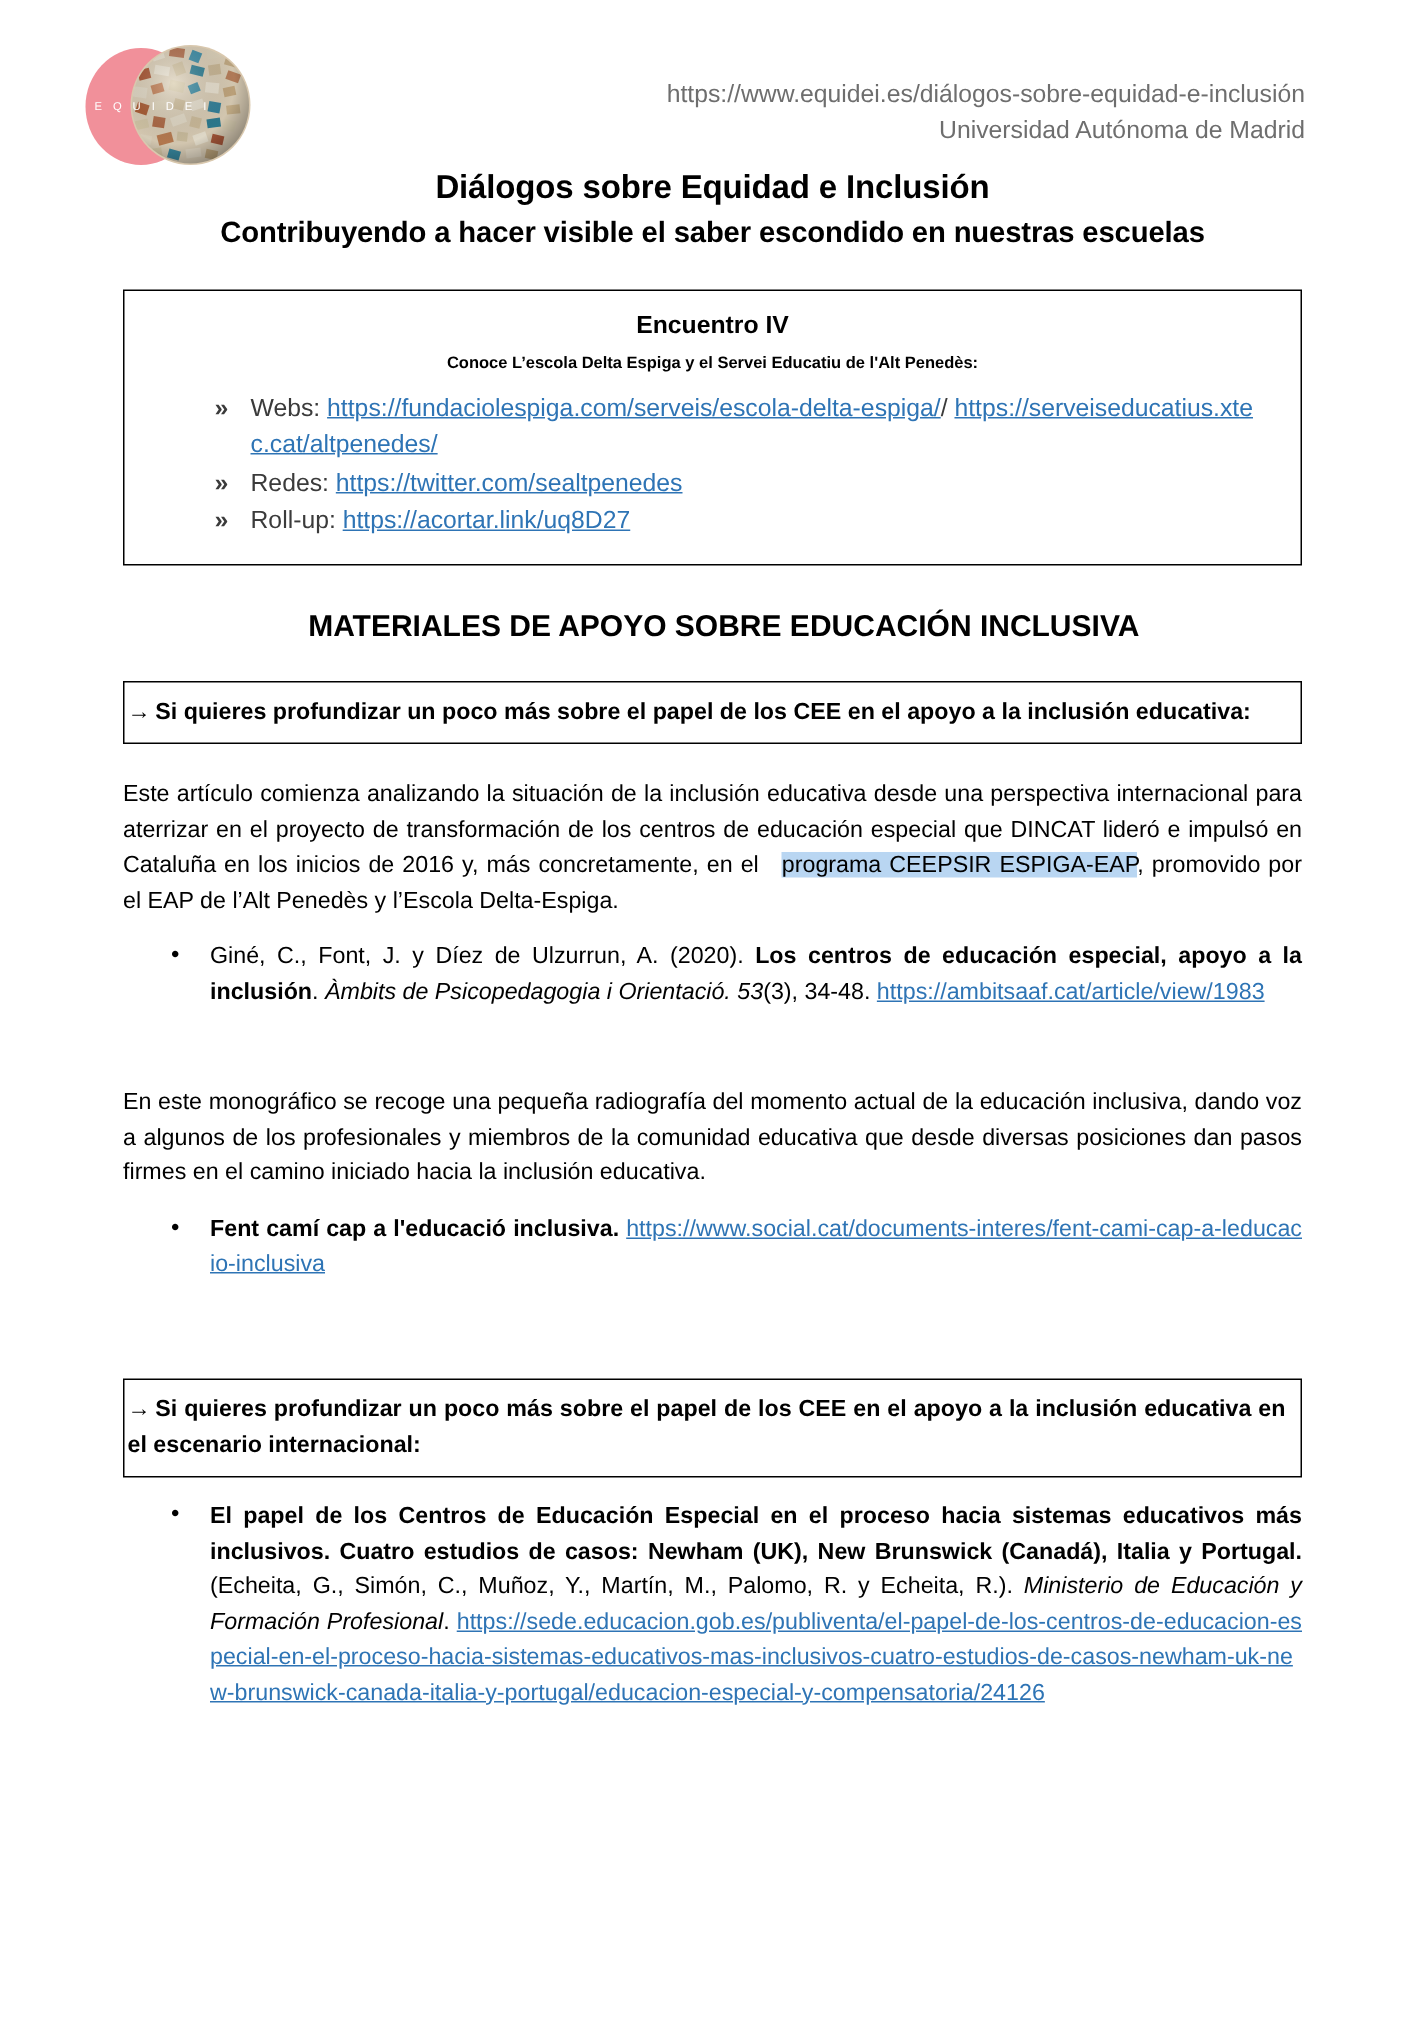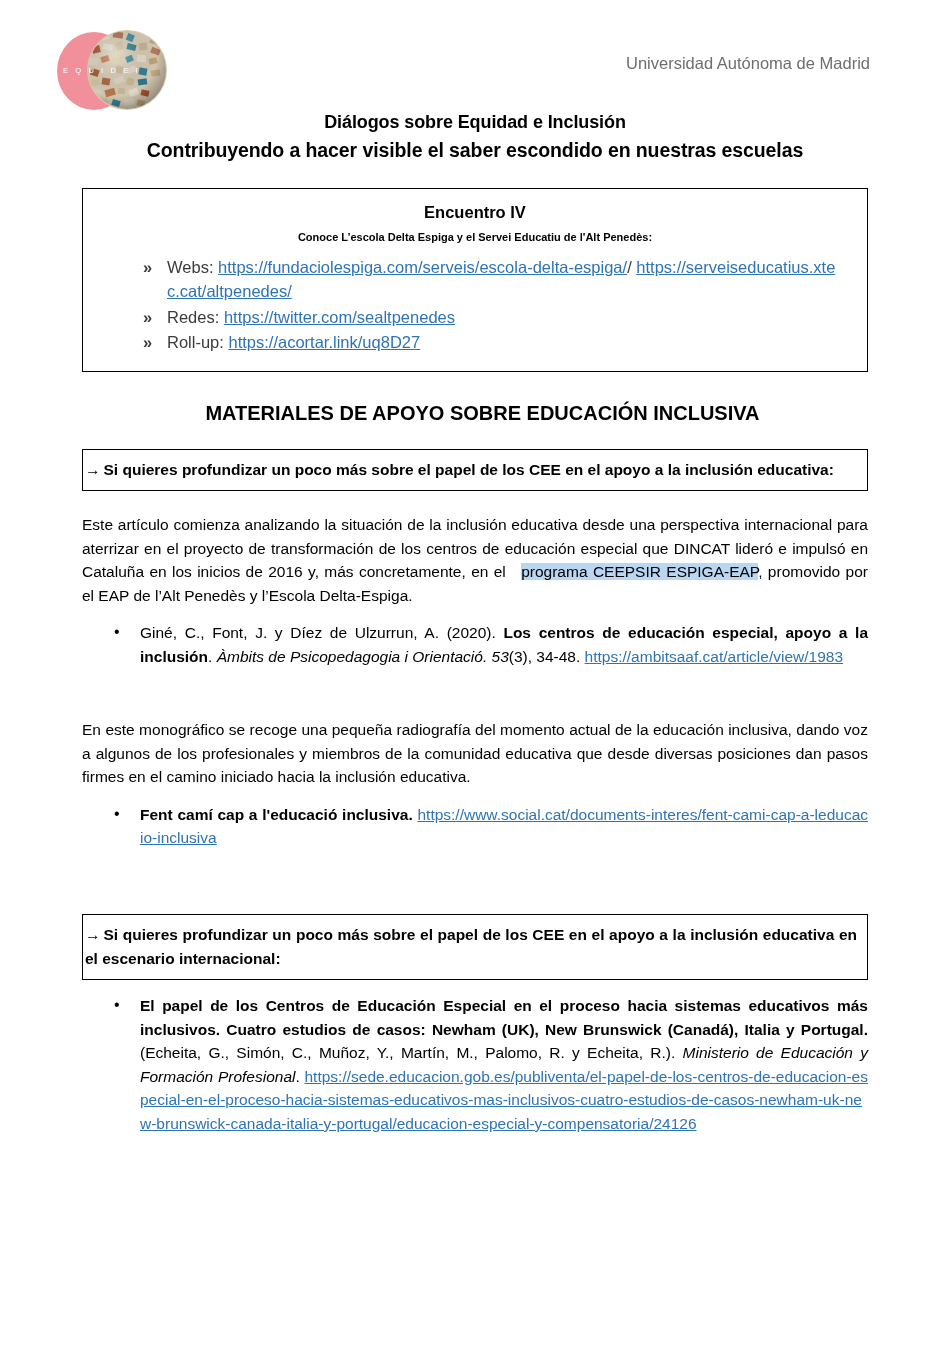--- a/index.html
+++ b/index.html
@@ -80,21 +80,21 @@
     font-family: "Liberation Sans", sans-serif;
   }
   .header-text div { white-space: nowrap; }
 
   
   .title-block {
     text-align: center;
     margin-top: 6px;
   }
   .doc-title {
-    font-size: 18px;
+    font-size: 22px;
     font-weight: bold;
     letter-spacing: -0.1px;
     margin-bottom: 6px;
   }
   .doc-subtitle {
     font-size: 19.5px;
     font-weight: bold;
     letter-spacing: -0.1px;
   }
 
@@ -267,20 +267,21 @@
               <rect x="37" y="69" width="10" height="6" fill="#e5dbc7" transform="rotate(-7 42 72)"></rect>
               <rect x="50" y="70" width="8" height="6" fill="#c1a87e" transform="rotate(12 54 73)"></rect>
             </g>
             <rect width="80" height="80" fill="url(#shade)"></rect>
           </g>
         </svg>
       </div>
     </div>
 
     <div class="header-text">
+      <div>https://www.equidei.es/diálogos-sobre-equidad-e-inclusión</div>
       <div>Universidad Autónoma de Madrid</div>
     </div>
   </div>
 
   <div class="title-block">
     <div class="doc-title">Diálogos sobre Equidad e Inclusión</div>
     <div class="doc-subtitle">Contribuyendo a hacer visible el saber escondido en nuestras escuelas</div>
   </div>
 
   <div class="encuentro-box">

